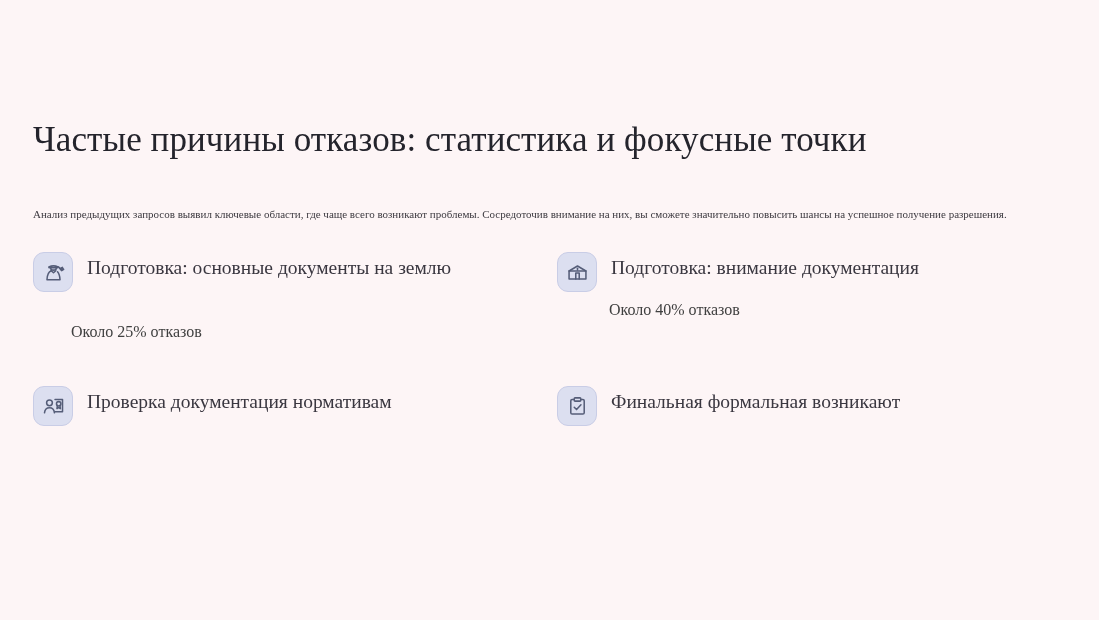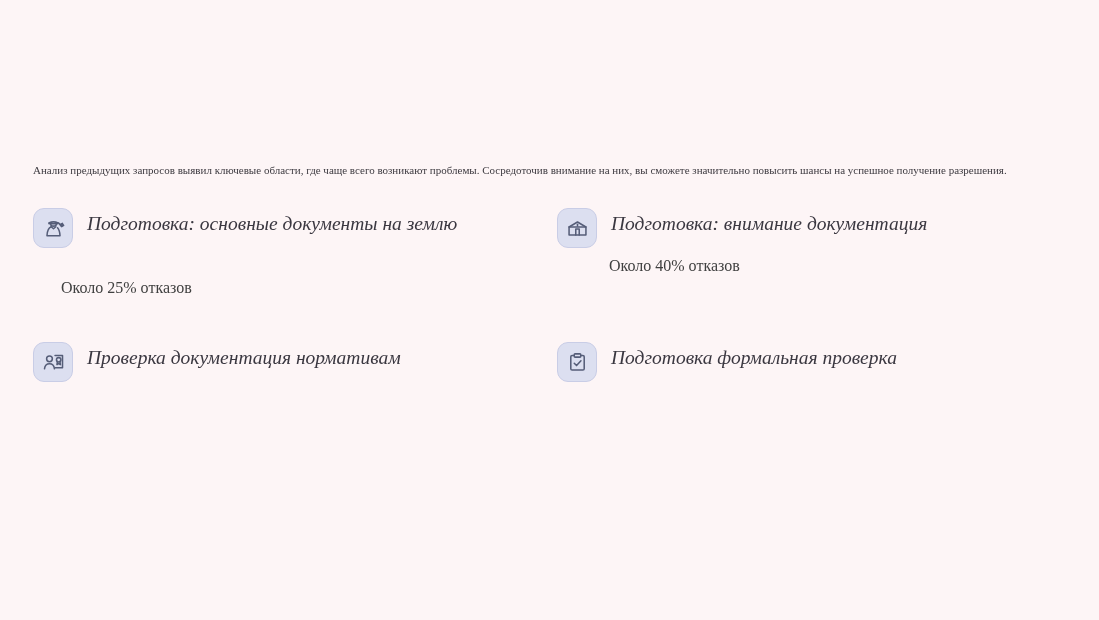--- a/index.html
+++ b/index.html
@@ -100,42 +100,42 @@
     fill: none;
   }
 
   .item-title {
     font-family: "Liberation Serif", "DejaVu Serif", serif;
     font-size: 19.5px;
     line-height: 30px;
     color: #3a3740;
     padding-top: 4px;
     white-space: nowrap;
-    font-style: italic;
   }
 
   .item-sub {
     font-family: "Liberation Serif", "DejaVu Serif", serif;
     font-size: 16px;
     line-height: 24px;
     color: #404040;
   }
 
   
-  .sub-a { margin-top: 28px; margin-left: 28px; }
+  .sub-a { margin-top: 28px; margin-left: 38px; }
   .sub-b { margin-top: 6px;  margin-left: 52px; }
   .sub-c { margin-top: 6px;  margin-left: 52px; }
   .sub-d { margin-top: 6px;  margin-left: 52px; }
 </style>
 </head>
 <body>
 
 <div class="page">
   <div class="content">
 
+    <h1 class="page-title">Частые причины отказов: статистика и фокусные точки</h1>
 
     <p class="intro">Анализ предыдущих запросов выявил ключевые области, где чаще всего возникают проблемы. Сосредоточив внимание на них, вы сможете значительно повысить шансы на успешное получение разрешения.</p>
 
     <div class="grid">
 
       <div class="cell cell-r1">
         <div class="item-head">
           <div class="icon-tile">
             <svg viewBox="0 0 24 24">
               <path d="M7.2 6.1 Q12 3.6 16.8 6.1 L16.8 6.9 L7.2 6.9 Z"></path>
@@ -183,19 +183,19 @@
 
       <div class="cell cell-r2">
         <div class="item-head">
           <div class="icon-tile">
             <svg viewBox="0 0 24 24">
               <path d="M8.6 4.6 L6.4 4.6 Q5.0 4.6 5.0 6.0 L5.0 18.4 Q5.0 19.8 6.4 19.8 L17.6 19.8 Q19.0 19.8 19.0 18.4 L19.0 6.0 Q19.0 4.6 17.6 4.6 L15.4 4.6"></path>
               <path d="M9.4 3.0 L14.6 3.0 Q15.4 3.0 15.4 3.8 L15.4 5.6 Q15.4 6.4 14.6 6.4 L9.4 6.4 Q8.6 6.4 8.6 5.6 L8.6 3.8 Q8.6 3.0 9.4 3.0 Z"></path>
               <path d="M8.6 12.8 L11.0 15.2 L15.6 10.2"></path>
             </svg>
           </div>
-          <div class="item-title">Подготовка формальная проверка</div>
+          <div class="item-title">Финальная формальная возникают</div>
         </div>
       </div>
 
     </div>
   </div>
 </div>
 
 </body></html>

